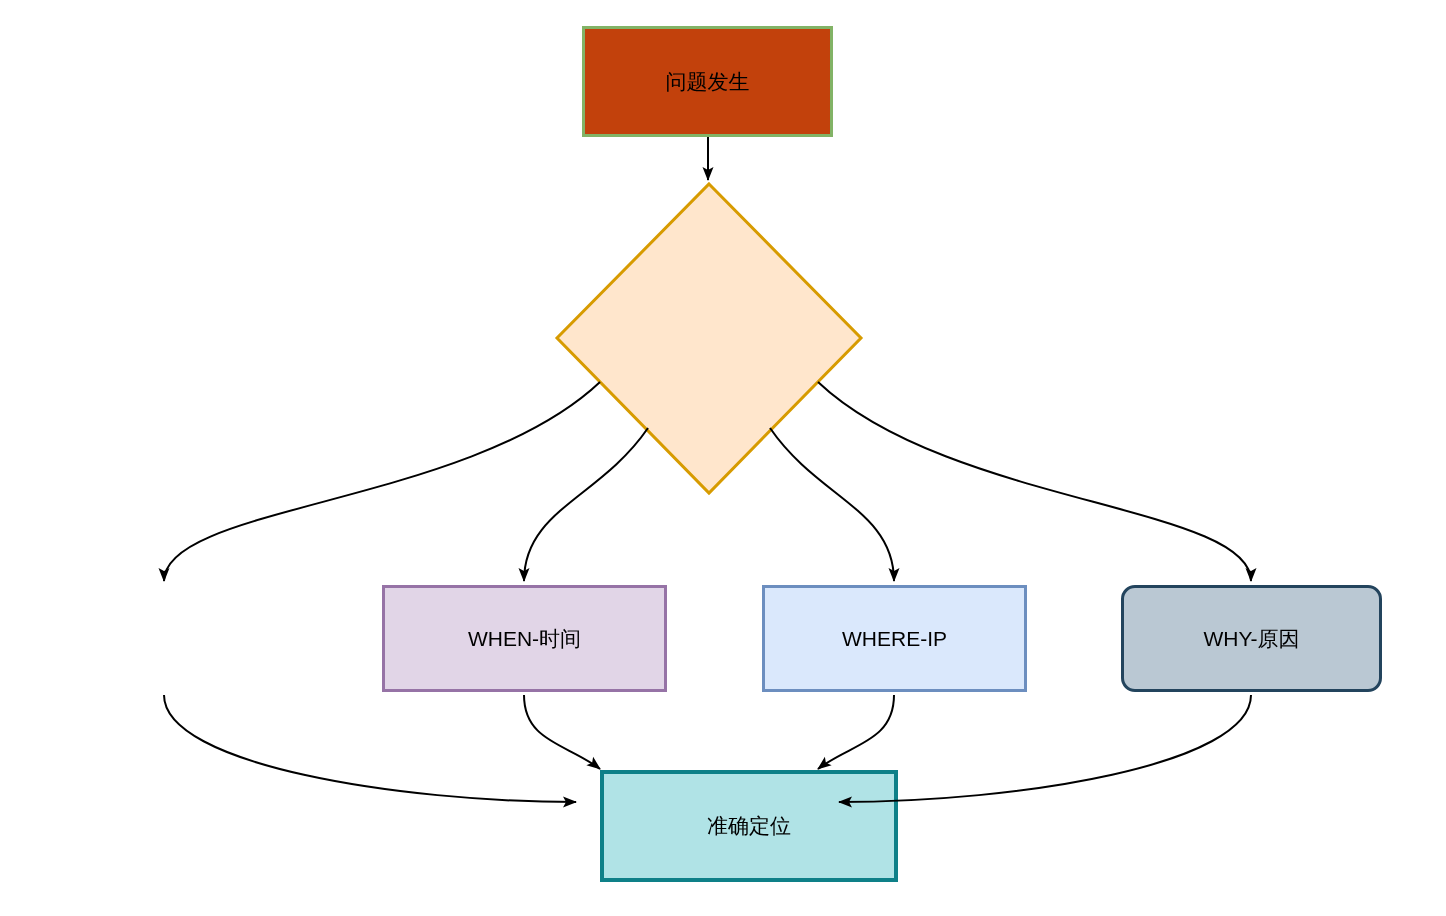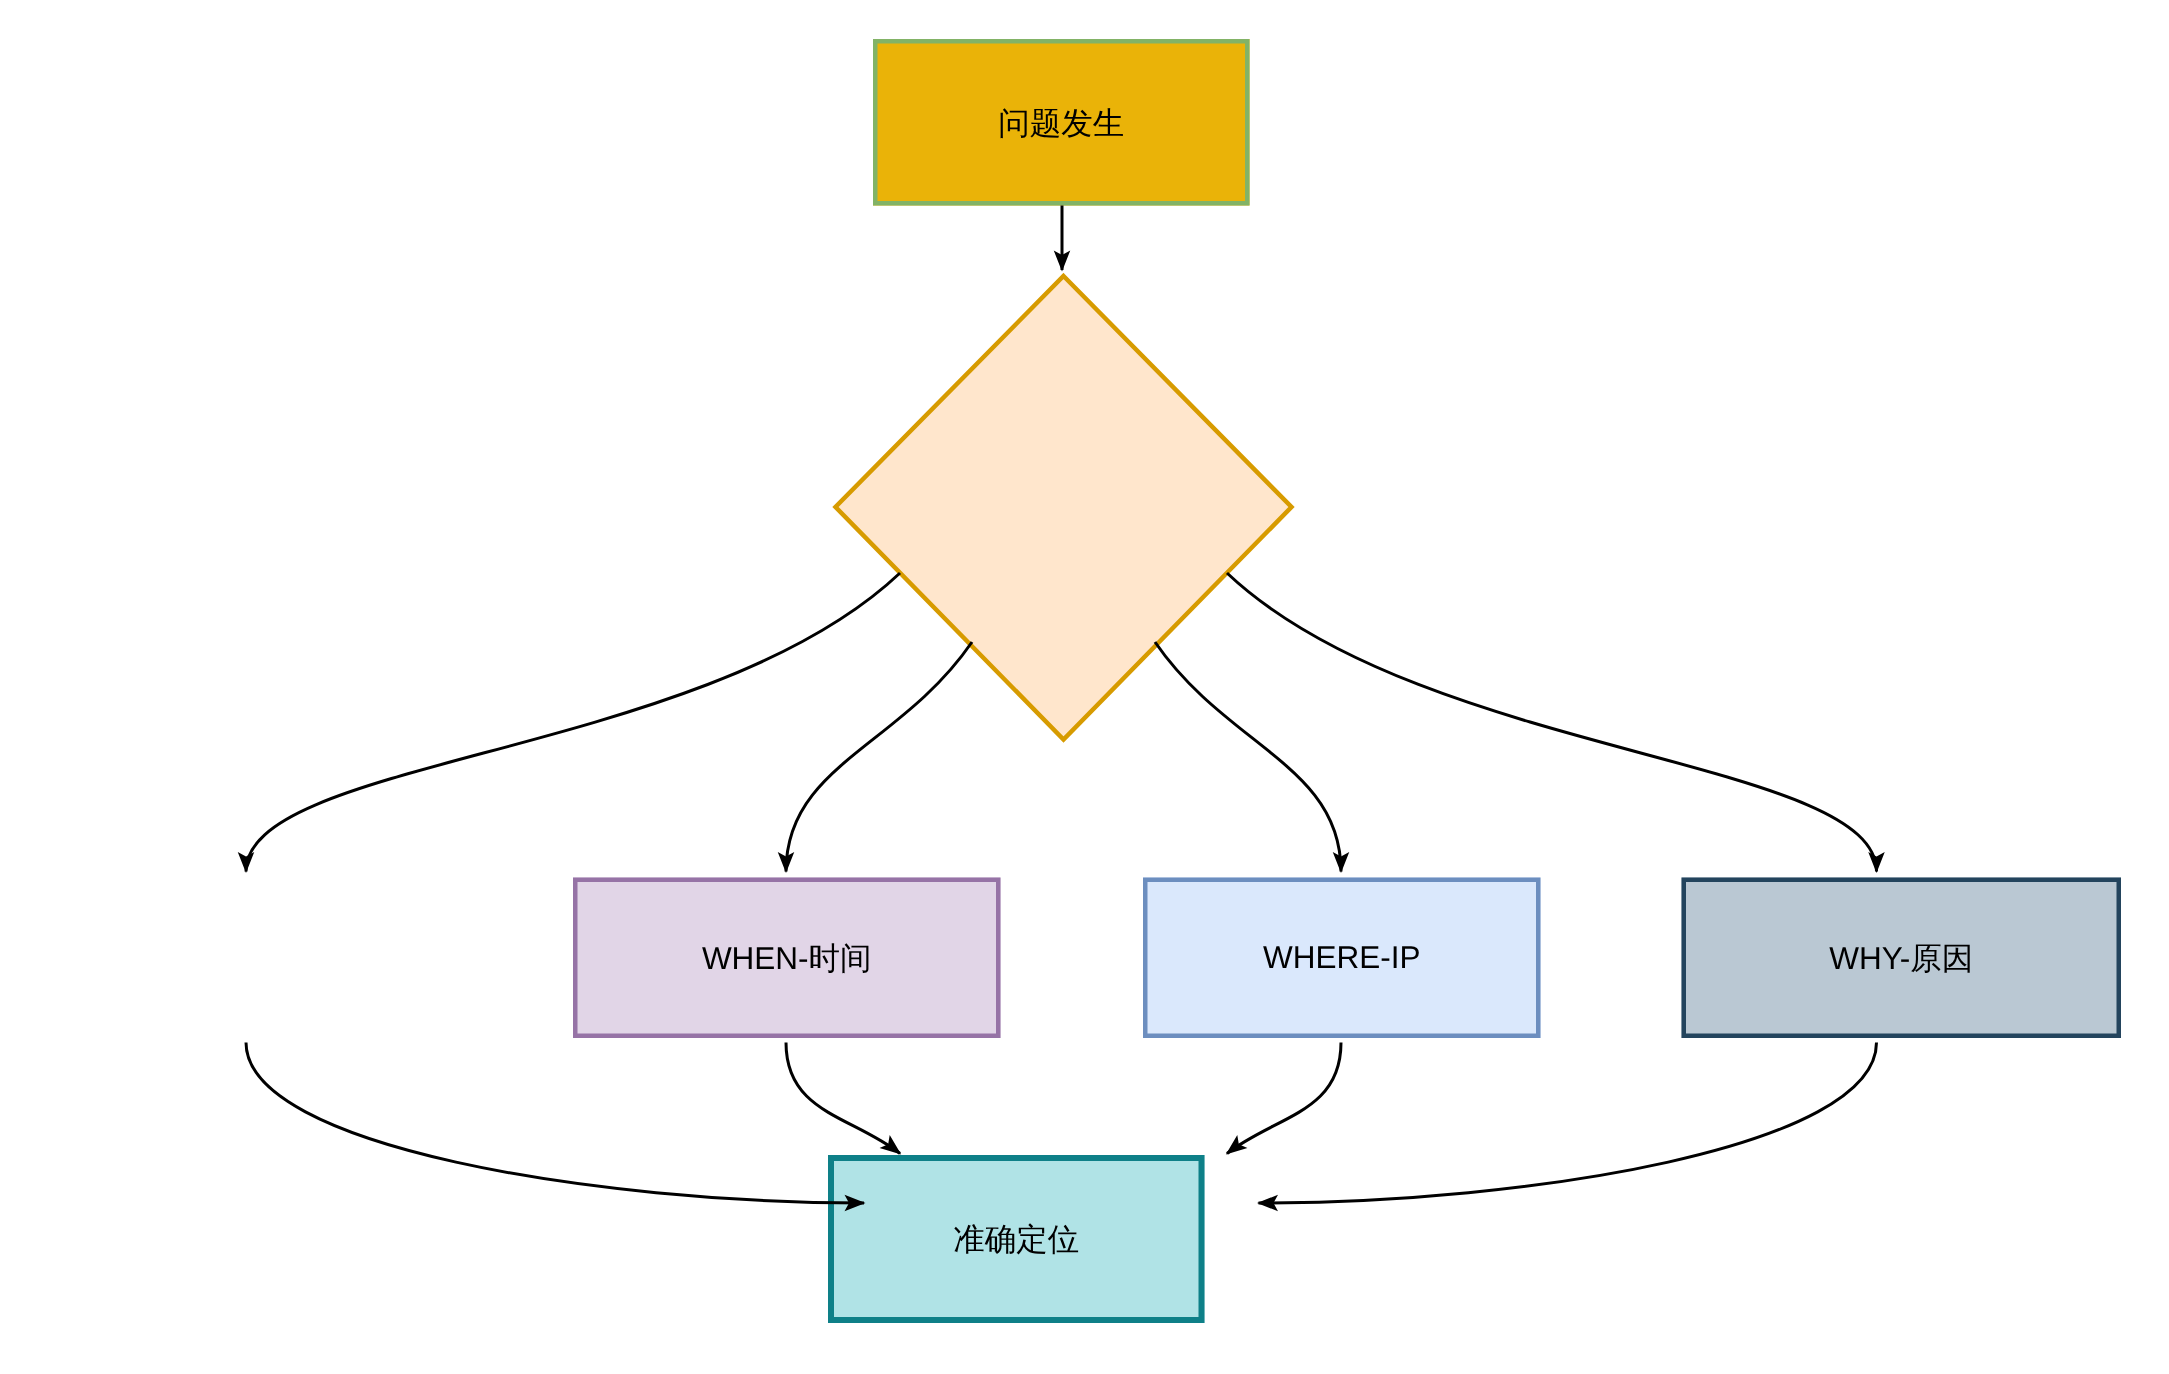--- a/index.html
+++ b/index.html
@@ -24,22 +24,22 @@
     justify-content: center;
     font-size: 21px;
     color: #000000;
     text-align: center;
     white-space: nowrap;
   }
   .node-start { left: 582px; top: 26px;  width: 251px; height: 111px; }
   .node-who   { left: 45px;  top: 585px; width: 237px; height: 107px; }
   .node-when  { left: 382px; top: 585px; width: 285px; height: 107px; }
   .node-where { left: 762px; top: 585px; width: 265px; height: 107px; }
-  .node-why   { left: 1121px;top: 585px; width: 293px; height: 107px; }
-  .node-end   { left: 552px; top: 770px; width: 251px; height: 112px; border-width: 4px; }
+  .node-why   { left: 1121px;top: 585px; width: 261px; height: 107px; border-radius: 14px; }
+  .node-end   { left: 600px; top: 770px; width: 298px; height: 112px; border-width: 4px; }
   .decision-label {
     position: absolute;
     left: 557px; top: 184px;
     width: 304px; height: 309px;
     display: flex;
     align-items: center;
     justify-content: center;
     font-size: 21px;
     color: #000000;
     white-space: nowrap;
@@ -58,21 +58,21 @@
 </style>
 </head>
 <body>
 
 <div class="canvas">
 
   <svg class="layer">
     <polygon points="709,184 861,338 709,493 557,338" stroke-width="3" stroke-linejoin="miter" stroke="#d79b00" fill="#ffe6cc"></polygon>
   </svg>
 
-  <div class="node node-start" style="background: #eab308; border-color: rgb(130, 179, 102);">
+  <div class="node node-start" style="background: #c2410c; border-color: rgb(130, 179, 102);">
     <span>问题发生</span>
   </div>
 
 
   <div class="node node-when" style="background: rgb(225, 213, 231); border-color: rgb(150, 115, 166);">
     <span>WHEN-时间</span>
   </div>
 
   <div class="node node-where" style="background: rgb(218, 232, 252); border-color: rgb(108, 142, 191);">
     <span>WHERE-IP</span>

